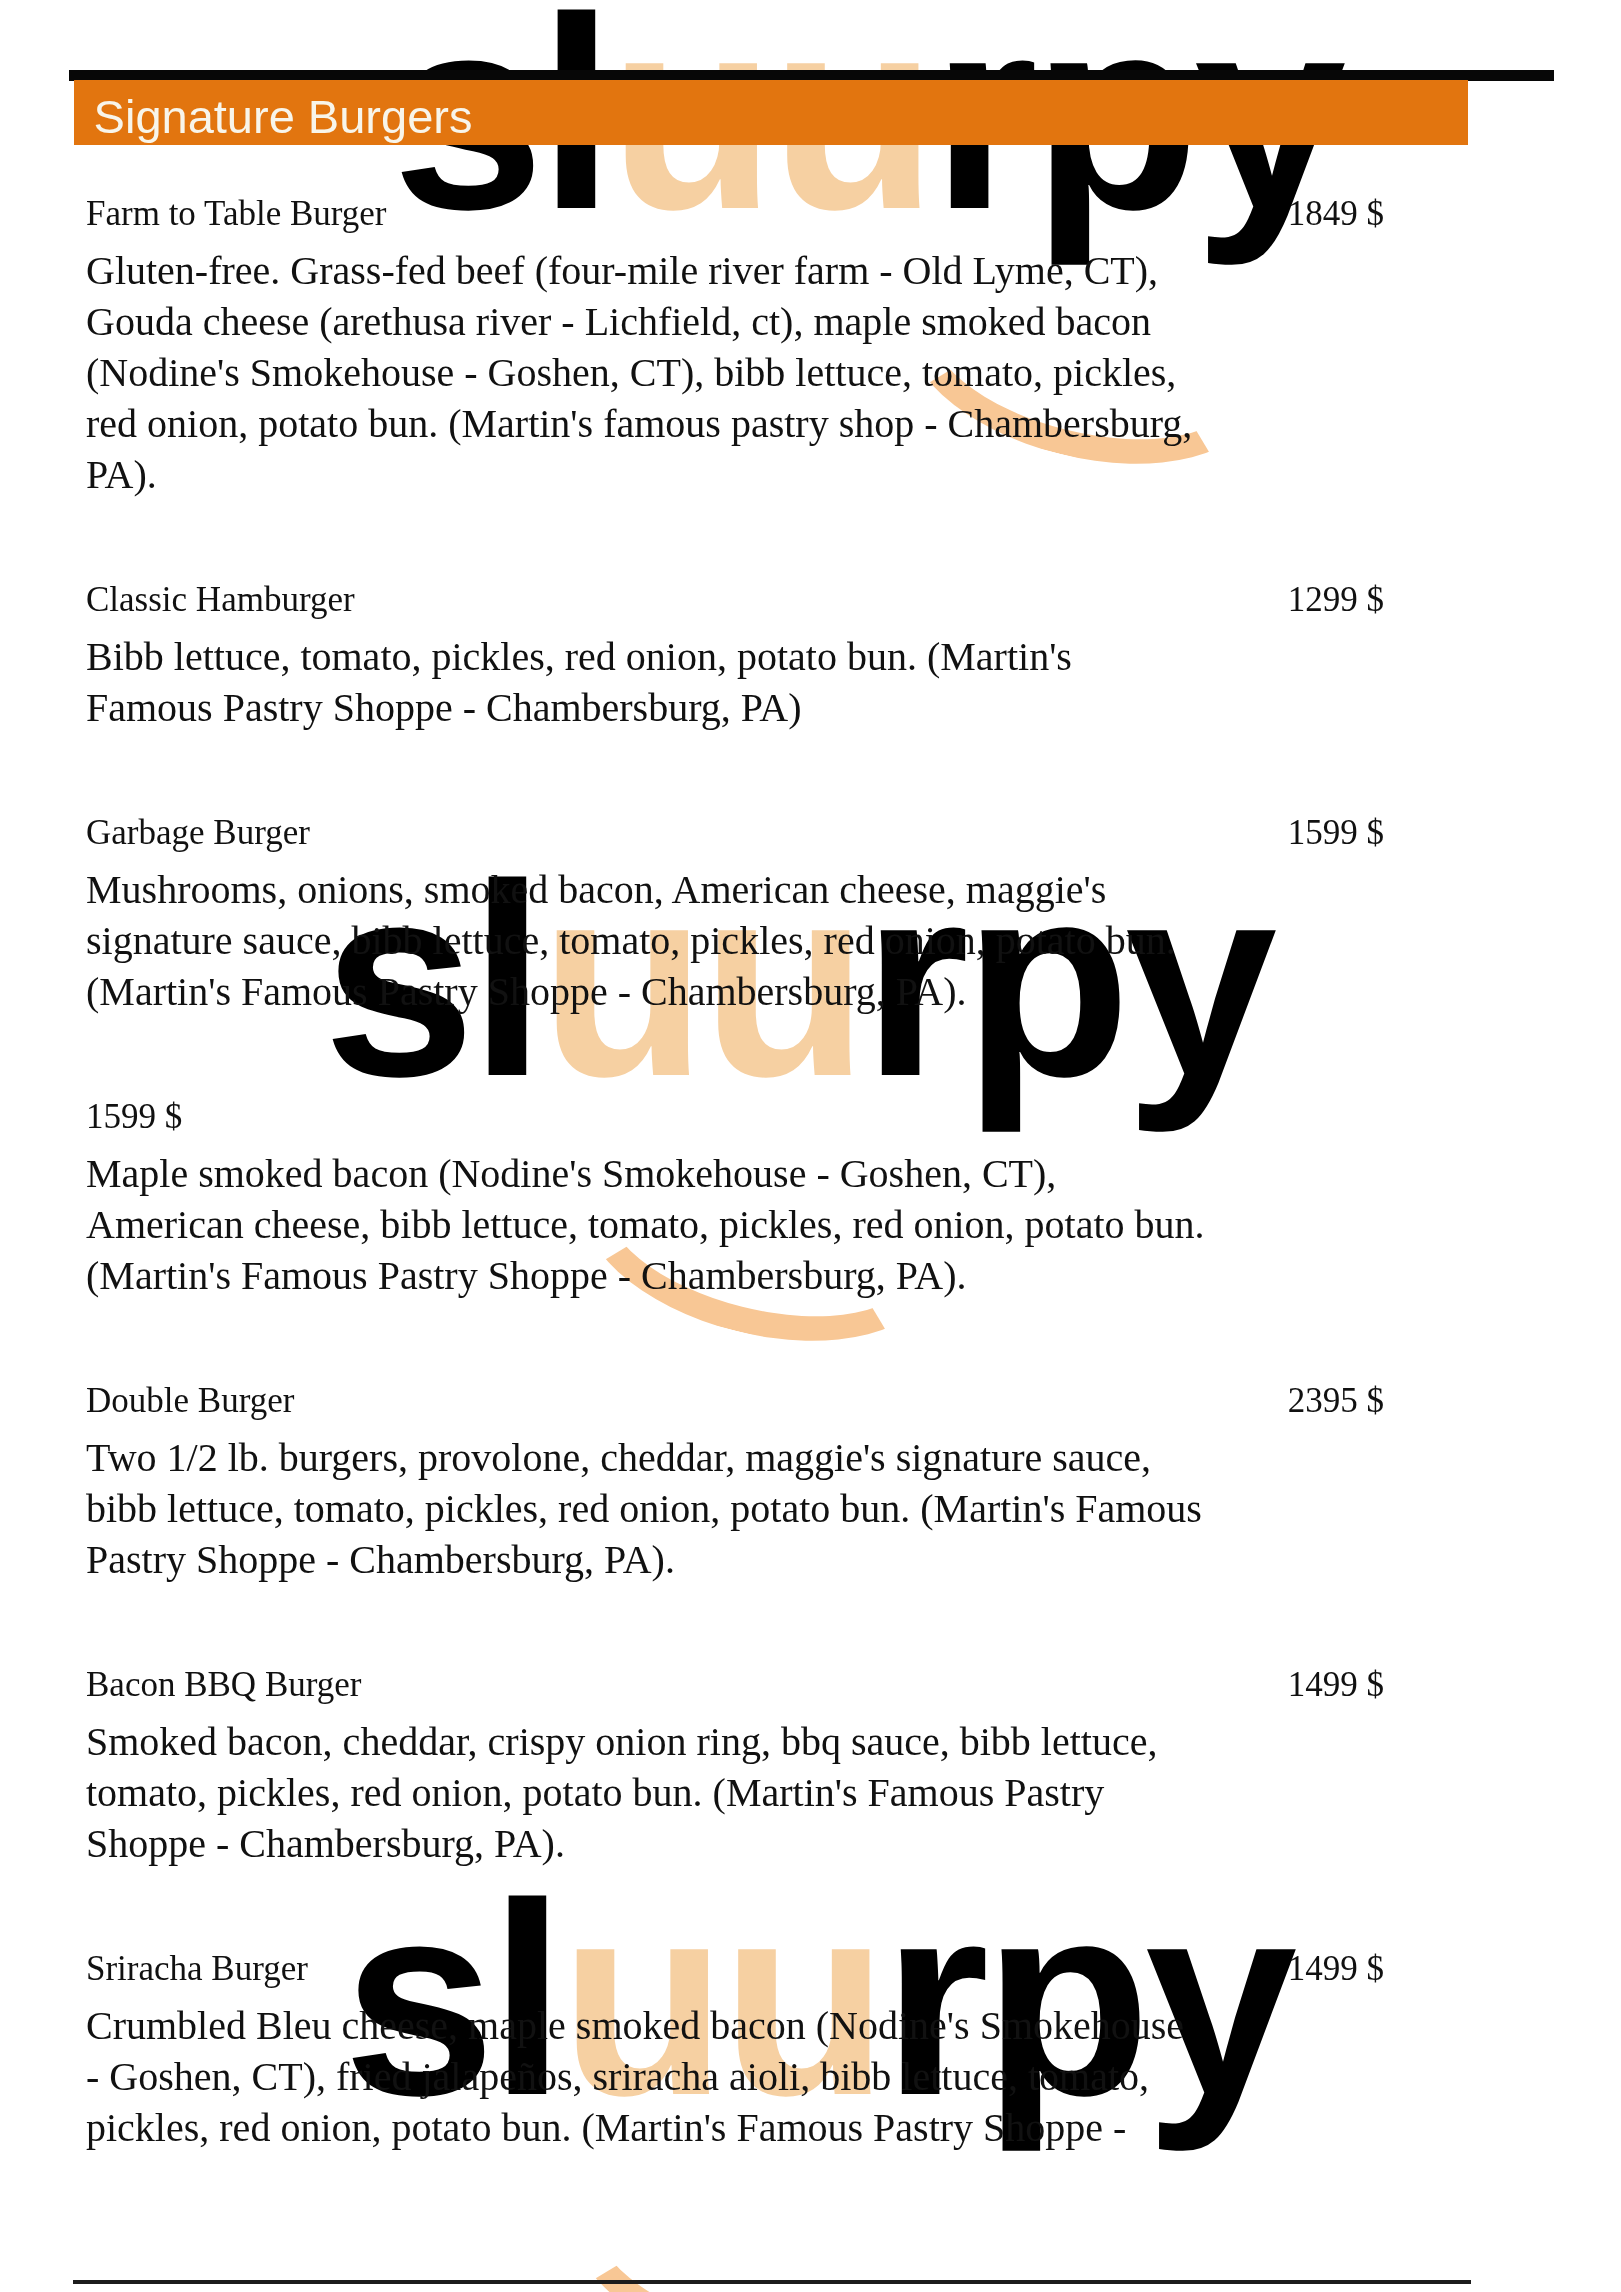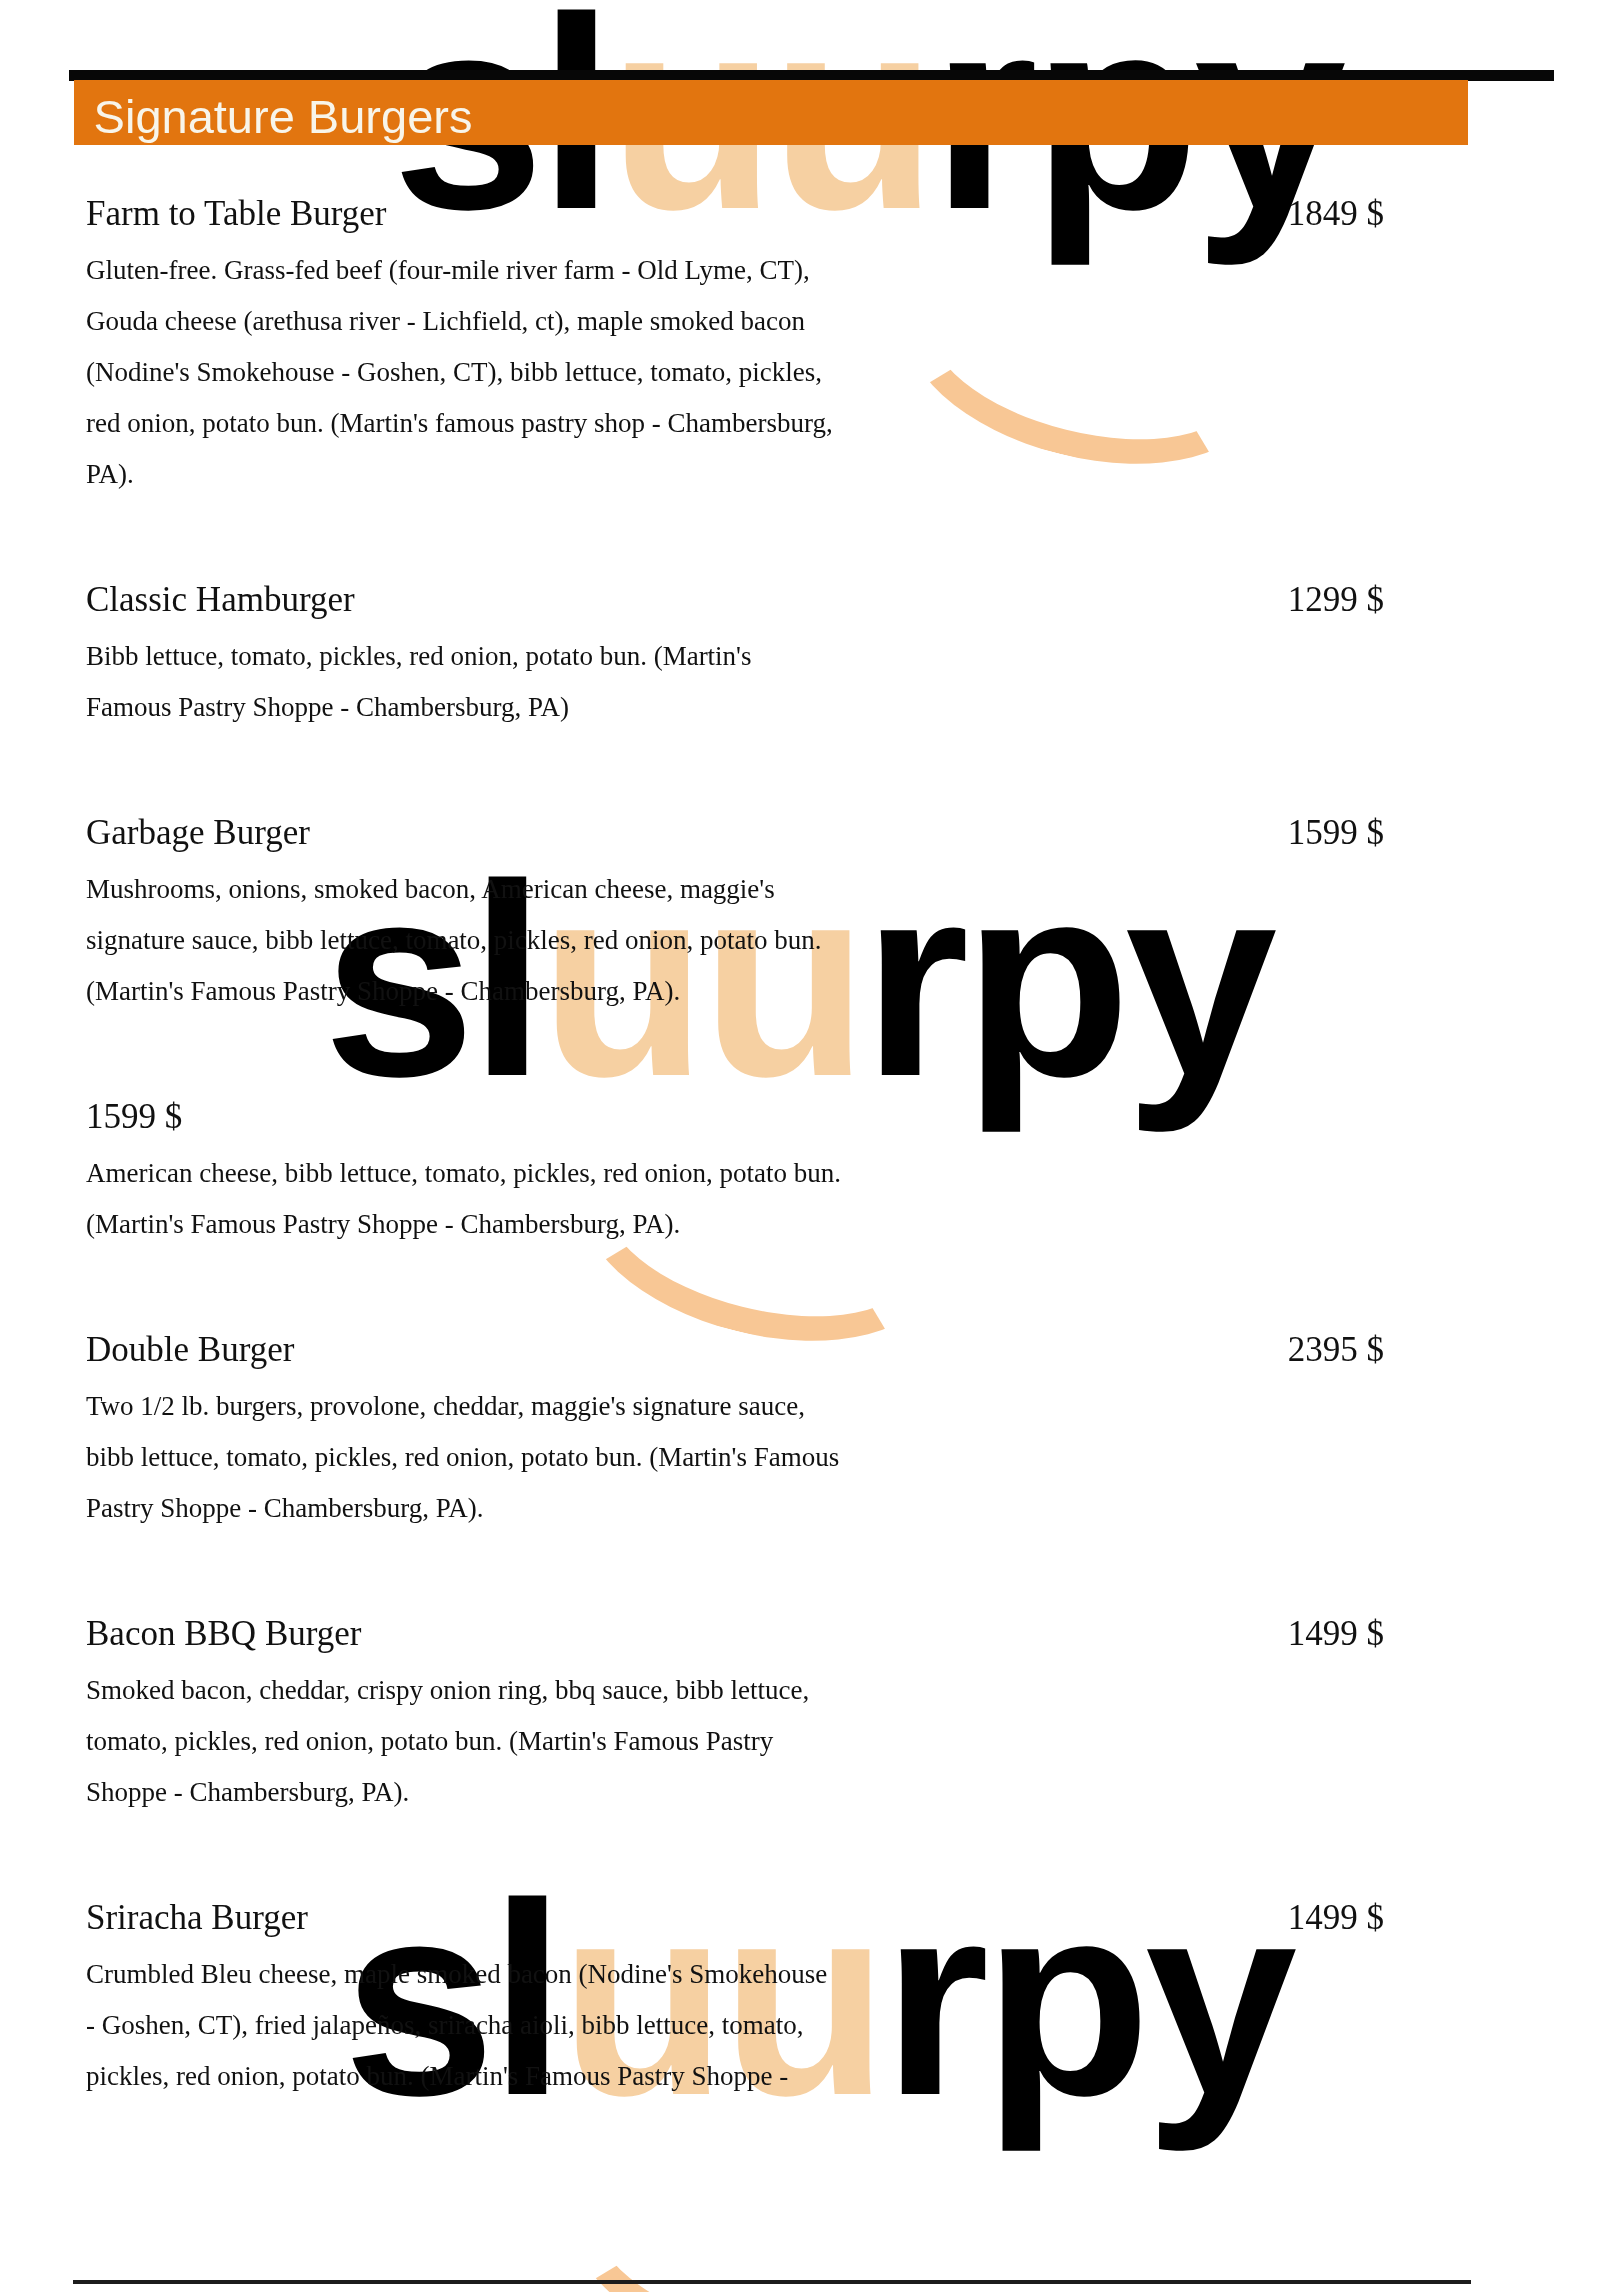--- a/index.html
+++ b/index.html
@@ -89,21 +89,21 @@
     display: flex;
     justify-content: space-between;
     align-items: baseline;
     height: 57px;
     font-size: 35px;
     line-height: 51px;
     gap: 48px;
   }
   .item-name { white-space: nowrap; }
   .item-price { white-space: nowrap; }
-  .item-desc { font-size: 27px; }
+  .item-desc { font-size: 40px; }
   .desc-line { line-height: 51px; white-space: nowrap; }
 
   
   .bottom-rule {
     position: absolute;
     z-index: 2;
     left: 73px;
     top: 2280px;
     width: 1398px;
     height: 3.9px;
@@ -169,20 +169,21 @@
           <div class="desc-line">signature sauce, bibb lettuce, tomato, pickles, red onion, potato bun.</div>
           <div class="desc-line">(Martin's Famous Pastry Shoppe - Chambersburg, PA).</div>
         </div>
   </div>
 
   <div class="item">
     <div class="item-head">
       <span class="item-price">1599 $</span>
     </div>
     <div class="item-desc">
+          <div class="desc-line">Maple smoked bacon (Nodine's Smokehouse - Goshen, CT),</div>
           <div class="desc-line">American cheese, bibb lettuce, tomato, pickles, red onion, potato bun.</div>
           <div class="desc-line">(Martin's Famous Pastry Shoppe - Chambersburg, PA).</div>
         </div>
   </div>
 
   <div class="item">
     <div class="item-head">
       <span class="item-name">Double Burger</span>
       <span class="item-price">2395 $</span>
     </div>

